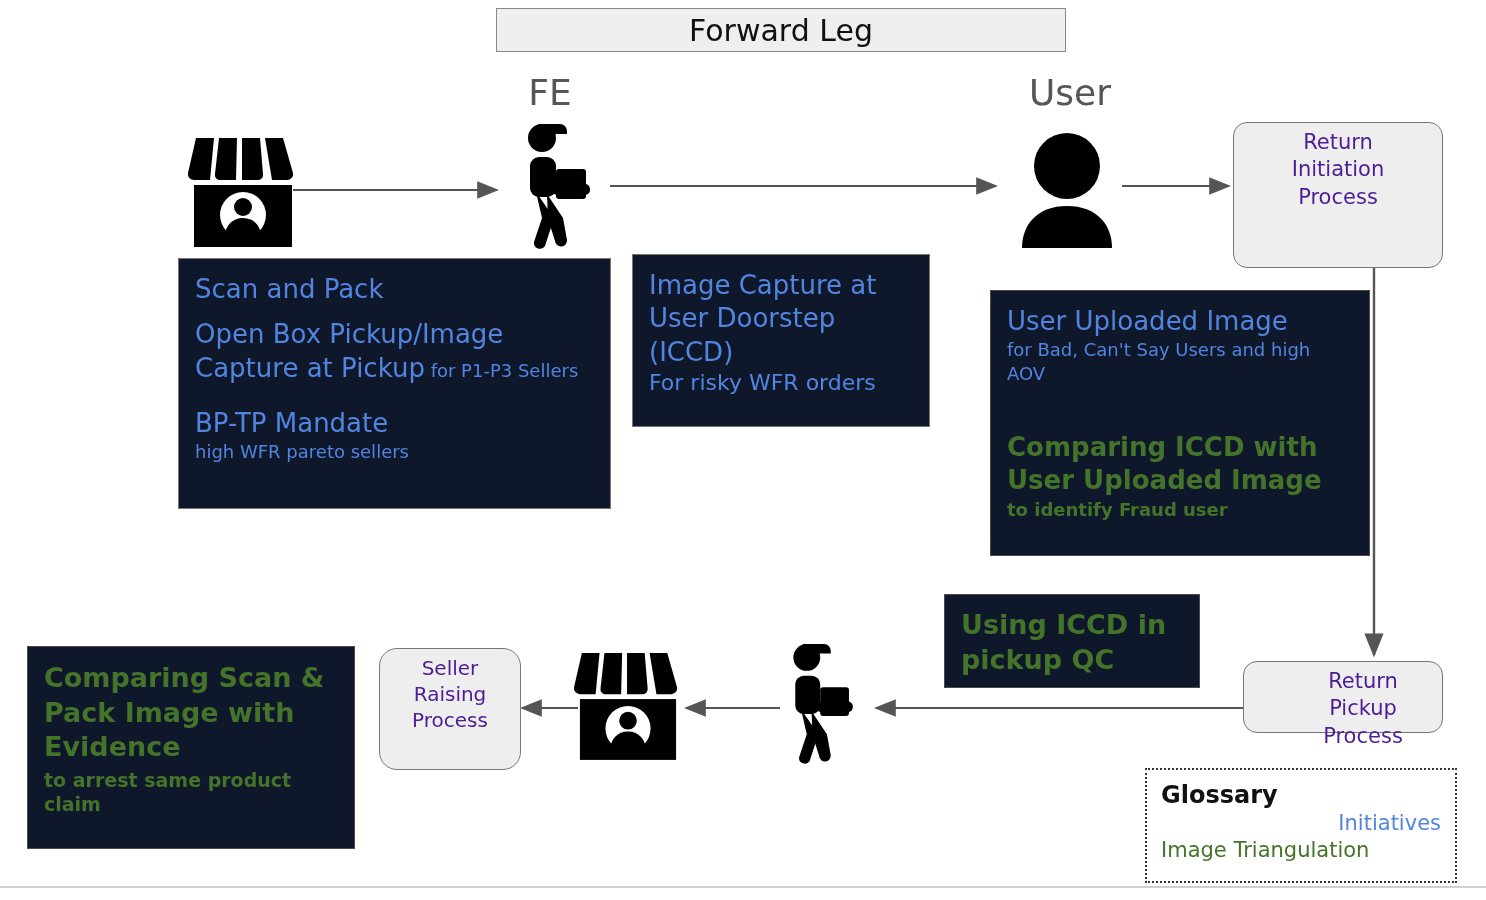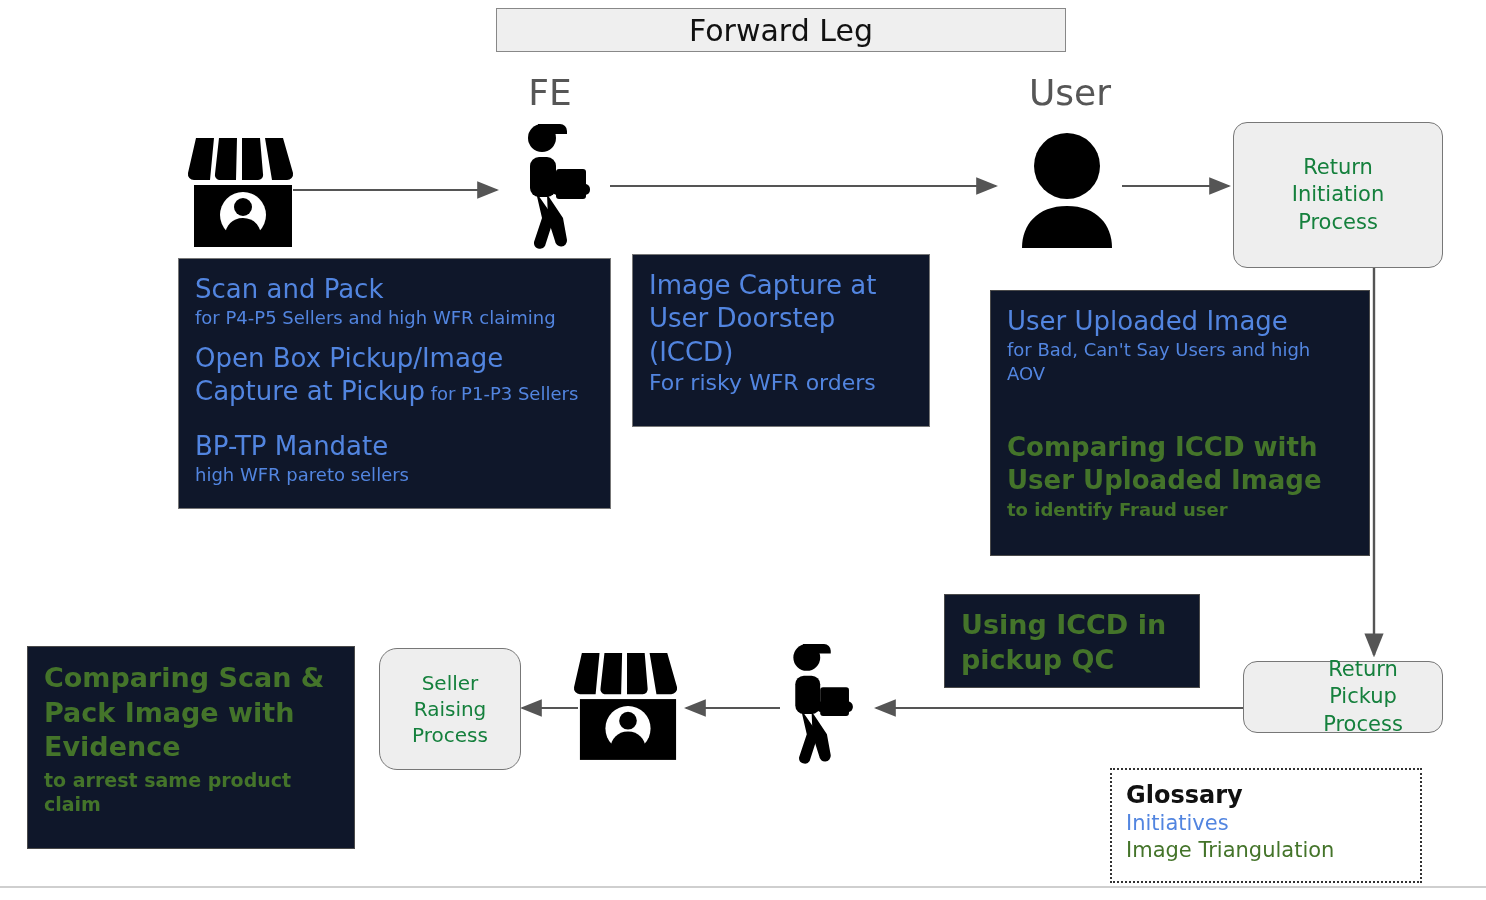--- a/index.html
+++ b/index.html
@@ -21,42 +21,42 @@
   }
 
   
   .lane-title{
     font-size:36px;color:#565656;text-align:center;white-space:nowrap;
   }
 
   
   .proc{
     background:#eeeeee;border:1.6px solid #777;border-radius:14px;
-    display:flex;align-items:center;justify-content:center;text-align:center;
-    font-size:21px;line-height:1.3;color:#15803d;padding:6px 8px;
+    display:flex;justify-content:center;text-align:center;
+    font-size:21px;line-height:1.3;color:#4c1d95;padding:6px 8px;
   }
   .proc.small{font-size:20px;border-radius:18px;}
 
   
   .infobox{
     background:#0f172a;border:1.6px solid #4a4a4a;
     padding:14px 16px 10px 16px;
   }
   .infobox.thin{border:1.5px solid #777;}
   .blue-h{color:#5285e0;font-size:26px;line-height:1.28;}
   .blue-s{color:#5285e0;font-size:18px;line-height:1.3;}
   .green-h{color:#44742a;font-size:26px;line-height:1.28;font-weight:bold;}
   .green-s{color:#44742a;font-size:18px;line-height:1.3;font-weight:bold;}
   .inline-s{font-size:18px;}
 
   .gloss{
     background:#fff;border:2px dotted #333;padding:10px 14px;
   }
   .gloss-title{font-size:24px;font-weight:bold;color:#111;line-height:1.25;}
-  .gloss-blue{font-size:21px;color:#5285e0;line-height:1.3;}
+  .gloss-blue{font-size:21px;color:#5285e0;line-height:1.3;text-align:right;}
   .gloss-green{font-size:21px;color:#44742a;line-height:1.3;}
 
   .bottom-rule{background:#cfcfcf;}
   svg{overflow:visible;}
 </style>
 </head>
 <body>
 
 <div id="canvas">
 
@@ -118,21 +118,20 @@
   </svg>
 
   <svg class="abs" style="left:1012px;top:130px;width:110px;height:118px;" viewBox="0 0 110 118">
     <circle cx="55" cy="36" r="33" fill="#000"></circle>
     <path d="M55,76 c-30,0 -45,19 -45,42 v0 h90 v0 c0,-23 -15,-42 -45,-42 z" fill="#000"></path>
   </svg>
 
   <div class="abs infobox thin" style="left:178px;top:258px;width:433px;height:251px;">
     <div>
       <div class="blue-h">Scan and Pack</div>
-      <div class="blue-s">for P4-P5 Sellers and high WFR claiming</div>
     </div>
     <div style="margin-top:12px;">
       <span class="blue-h">Open Box Pickup/Image Capture at Pickup</span><span class="blue-h inline-s">&nbsp;</span><span class="blue-s">for P1-P3 Sellers</span>
     </div>
     <div style="margin-top:22px;">
       <div class="blue-h">BP-TP Mandate</div>
       <div class="blue-s">high WFR pareto sellers</div>
     </div>
   </div>
 
@@ -196,21 +195,21 @@
       <div>Process</div>
     </div>
   </div>
 
   <div class="abs infobox" style="left:27px;top:622px;width:328px;height:203px;margin-top:24px;">
     <div class="green-h" style="font-size:27px;">Comparing Scan &amp; Pack Image with Evidence</div>
     <div class="green-s" style="font-size:19px;margin-top:3px;">to arrest same product claim</div>
   </div>
 
 
-  <div class="abs gloss" style="left:1110px;top:768px;width:312px;height:115px;">
+  <div class="abs gloss" style="left:1145px;top:768px;width:312px;height:115px;">
     <div class="gloss-title">Glossary</div>
     <div class="gloss-blue">Initiatives</div>
     <div class="gloss-green">Image Triangulation</div>
   </div>
 
   <div class="abs bottom-rule" style="left:0;top:886px;width:1486px;height:2px;"></div>
 
 </div>
 
 </body></html>

